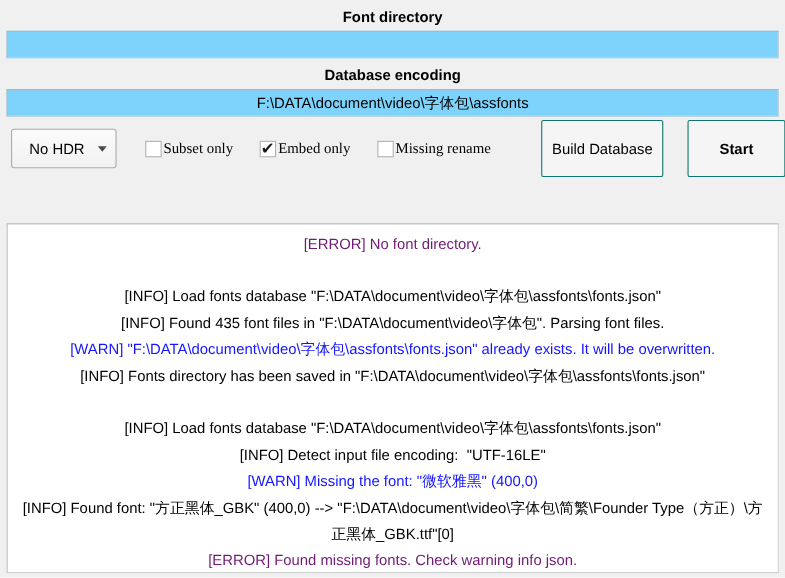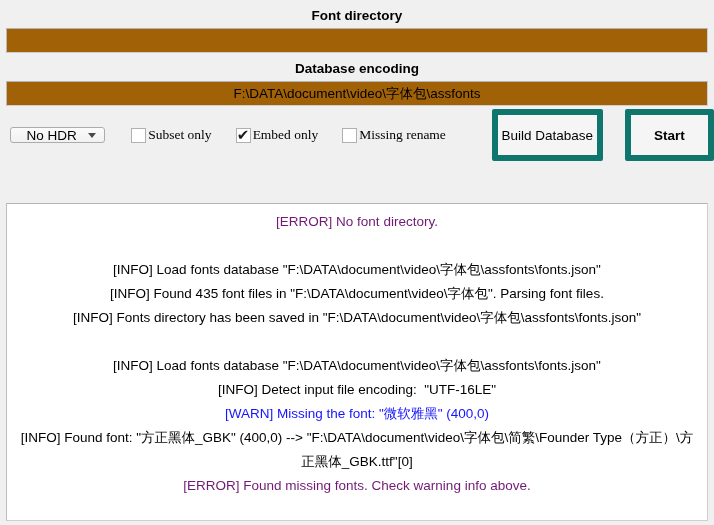--- a/index.html
+++ b/index.html
@@ -27,21 +27,21 @@
     font-size: 13.5px;
     color: #000;
     padding: 8px 2px 5px 2px;
     letter-spacing: 0px;
   }
   .text-input {
     display: block;
     width: 702px;
     height: 25px;
     margin: 0 0 0 0;
-    background: #a16207;
+    background: #7dd3fc;
     border: 1px solid #cfcfcf;
     border-top-color: #b4b4b4;
     border-left-color: #b8b8b8;
     font-family: "Liberation Sans", sans-serif;
     font-size: 13.5px;
     color: #000;
     padding: 0 5px;
     outline: none;
   }
   .text-input::placeholder { color: #9a9a9a; }
@@ -50,21 +50,21 @@
   .toolbar {
     display: flex;
     align-items: center;
     height: 58px;
     padding: 0 0 0 10px;
     gap: 0;
   }
   .combo {
     position: relative;
     width: 100px;
-    height: 16px;
+    height: 36px;
     background: linear-gradient(#fbfbfb, #f1f1f1);
     border: 1px solid #acacac;
     border-radius: 3px;
     display: flex;
     align-items: center;
     padding: 0 8px;
     font-size: 13.5px;
     color: #000;
     cursor: default;
   }
@@ -116,21 +116,21 @@
   .checkbox.checked::after { display: none; }
   .check-label {
     margin-left: 2px;
     font-size: 13.5px;
     white-space: nowrap;
     font-family: Liberation Serif, serif;
   }
   .btn {
     height: 52px;
     background: #f5f5f5;
-    border: 6px solid #0f766e;
+    border: 1px solid #0f766e;
     border-radius: 2px;
     font-family: "Liberation Sans", sans-serif;
     font-size: 13.5px;
     color: #000;
     display: flex;
     align-items: center;
     justify-content: center;
     cursor: default;
   }
   .btn-build {
@@ -207,21 +207,22 @@
 
   <div class="btn btn-start">Start</div>
 </div>
 
 <div class="log-panel">
   <div id="log-lines">
       <div class="log-line lv-error">[ERROR] No font directory.</div>
       <div class="log-line blank"></div>
       <div class="log-line lv-info">[INFO] Load fonts database "F:\DATA\document\video\字体包\assfonts\fonts.json"</div>
       <div class="log-line lv-info">[INFO] Found 435 font files in "F:\DATA\document\video\字体包". Parsing font files.</div>
+      <div class="log-line lv-warn">[WARN] "F:\DATA\document\video\字体包\assfonts\fonts.json" already exists. It will be overwritten.</div>
       <div class="log-line lv-info">[INFO] Fonts directory has been saved in "F:\DATA\document\video\字体包\assfonts\fonts.json"</div>
       <div class="log-line blank"></div>
       <div class="log-line lv-info">[INFO] Load fonts database "F:\DATA\document\video\字体包\assfonts\fonts.json"</div>
       <div class="log-line lv-info">[INFO] Detect input file encoding:  "UTF-16LE"</div>
       <div class="log-line lv-warn">[WARN] Missing the font: "微软雅黑" (400,0)</div>
       <div class="log-line lv-info">[INFO] Found font: "方正黑体_GBK" (400,0) --&gt; "F:\DATA\document\video\字体包\简繁\Founder Type（方正）\方正黑体_GBK.ttf"[0]</div>
-      <div class="log-line lv-error">[ERROR] Found missing fonts. Check warning info above.</div>
+      <div class="log-line lv-error">[ERROR] Found missing fonts. Check warning info json.</div>
     </div>
 </div>
 
 </body></html>

